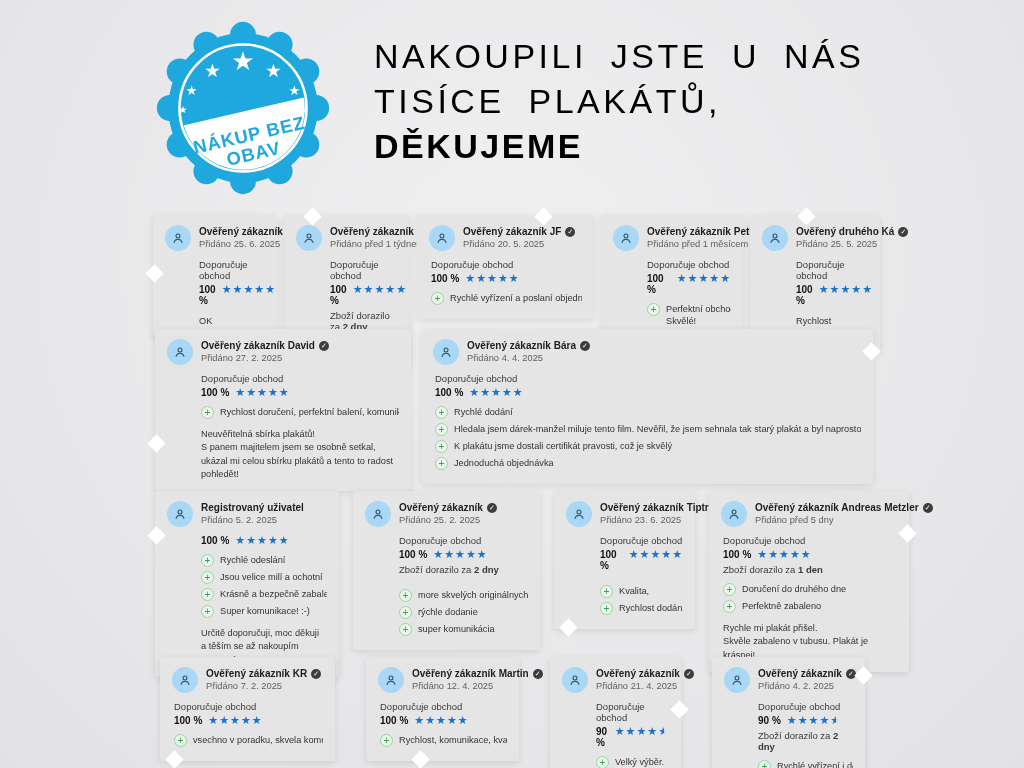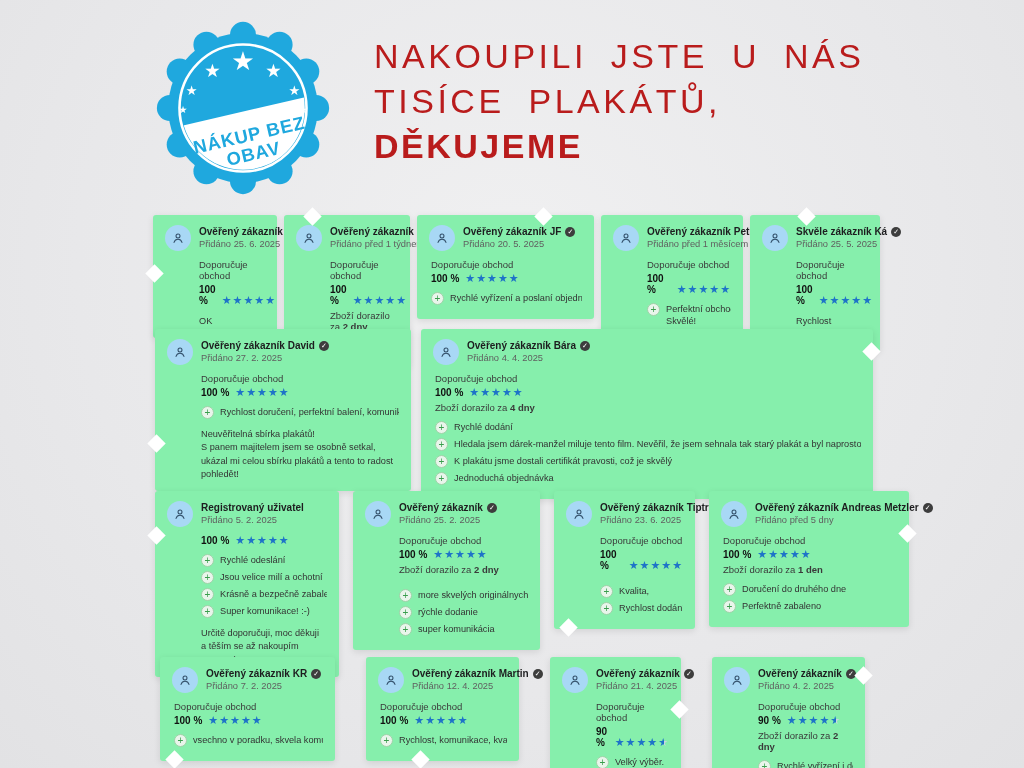--- a/index.html
+++ b/index.html
@@ -8,21 +8,21 @@
     font-family:"Liberation Sans",sans-serif;
     background:radial-gradient(ellipse at 50% 35%, #f0f0f1 0%, #e8e8ea 60%, #e2e2e4 100%);
   }
   .stage{position:relative;width:1024px;height:768px}
   *,*:before,*:after{box-sizing:border-box}
 
   
   .badge{position:absolute;left:156px;top:20px;width:174px;height:176px}
 
   
-  .heading{position:absolute;left:374px;top:34px;color:#b91c1c;
+  .heading{position:absolute;left:374px;top:34px;color:#000000;
     font-size:34px;line-height:45px;letter-spacing:3.5px;word-spacing:11px;white-space:nowrap}
   .heading .l3{font-weight:bold;letter-spacing:2.5px}
 
   
   .row{position:absolute;display:flex;align-items:flex-start}
   .r1{top:215px;left:153px;gap:7px}
   .r2{top:329px;left:155px;gap:10px}
   .r3{top:491px;left:155px;gap:14px}
   .r4{top:657px;left:160px;gap:31px}
   .r1>.card:nth-child(1){width:124px}
@@ -35,40 +35,40 @@
   .r3>.card:nth-child(1){width:184px}
   .r3>.card:nth-child(2){width:187px}
   .r3>.card:nth-child(3){width:141px}
   .r3>.card:nth-child(4){width:200px}
   .r4>.card:nth-child(1){width:175px}
   .r4>.card:nth-child(2){width:153px}
   .r4>.card:nth-child(3){width:131px}
   .r4>.card:nth-child(4){width:153px}
 
   
-  .card{position:relative;background:#86efac;border-radius:3px;
+  .card{position:relative;background:#e5e5e5;border-radius:3px;
     box-shadow:0 2px 7px rgba(0,0,0,.10);padding:10px 12px 10px 12px;font-size:10px;color:#333}
   .tail{position:absolute;width:13px;height:13px;background:#fff;transform:rotate(45deg)}
   .tail.left{left:-5px}.tail.right{right:-5px}.tail.top{top:-5px}.tail.bottom{bottom:-5px}
 
   .hdr{display:flex;gap:8px}
   .avatar{width:26px;height:26px;border-radius:50%;background:#a8d8f5;
     display:flex;align-items:center;justify-content:center;flex:none}
   .hcol{min-width:0;padding-top:1px}
   .nrow{display:flex;align-items:center}
   .nm{font-weight:bold;color:#1d1d1f;font-size:10px;white-space:nowrap}
   .vbadge{display:inline-block;width:10px;height:10px;border-radius:50%;background:#3d3d3d;
     color:#fff;font-size:7px;line-height:10px;text-align:center;margin-left:4px;flex:none;
     font-family:"DejaVu Sans",sans-serif}
   .date{font-size:9.3px;color:#5f5f5f;margin-top:2px;white-space:nowrap}
 
   .body{margin:8px 0 0 34px}
   .card.flush .body{margin-left:2px}
   .rec{font-size:9.5px;color:#3a3a3a}
-  .rate{display:flex;align-items:flex-end;gap:6px;margin-top:3px}
+  .rate{display:flex;align-items:flex-start;gap:6px;margin-top:3px}
   .pct{font-size:10px;color:#111}
   .stars{color:#1e73c8;font-size:11px;letter-spacing:1px;font-family:"DejaVu Sans",sans-serif;line-height:1}
   .stars .half{background:linear-gradient(90deg,#1e73c8 55%,#c9d6e2 55%);
     -webkit-background-clip:text;background-clip:text;color:transparent}
   .dlv{font-size:9.5px;color:#3a3a3a;margin-top:4px}
   .pluses{margin-top:8px}
   .card.spaced .pluses{margin-top:14px}
   .plus{display:flex;gap:6px;margin:4px 0;align-items:flex-start}
   .picon{width:13px;height:13px;border-radius:50%;background:#e9f5eb;border:1px solid #9fd2a8;
     color:#3a9e4d;font-size:10px;line-height:11px;text-align:center;flex:none}
@@ -252,21 +252,21 @@
           <div class="tail top" style="left: 50px;"></div>
           <div class="hdr">
             <span class="avatar">
               <svg viewBox="0 0 24 24" width="14" height="14">
                 <circle cx="12" cy="8.6" r="3.4" fill="none" stroke="#33506b" stroke-width="1.8"></circle>
                 <path d="M5.2 19.5c1.1-3.6 3.7-5.3 6.8-5.3s5.7 1.7 6.8 5.3" fill="none" stroke="#33506b" stroke-width="1.8" stroke-linecap="round"></path>
               </svg>
             </span>
             <div class="hcol">
               <div class="nrow">
-                <span class="nm">Skvěle zákazník Ká</span>
+                <span class="nm">Ověřený druhého Ká</span>
                 <span class="vbadge">✓</span>
               </div>
               <div class="date">Přidáno 25. 5. 2025</div>
             </div>
           </div>
           <div class="body">
             <div class="rec">Doporučuje obchod</div>
             <div class="rate">
               <b class="pct">100 %</b>
               <span class="stars">★★★★★</span>
@@ -326,21 +326,20 @@
               </div>
               <div class="date">Přidáno 4. 4. 2025</div>
             </div>
           </div>
           <div class="body">
             <div class="rec">Doporučuje obchod</div>
             <div class="rate">
               <b class="pct">100 %</b>
               <span class="stars">★★★★★</span>
             </div>
-            <div class="dlv">Zboží dorazilo za <b>4 dny</b></div>
             <div class="pluses">
               <div class="plus">
                 <span class="picon">+</span>
                 <span class="ptxt">Rychlé dodání</span>
               </div>
               <div class="plus">
                 <span class="picon">+</span>
                 <span class="ptxt">Hledala jsem dárek-manžel miluje tento film. Nevěřil, že jsem sehnala tak starý plakát a byl naprosto nadšený!</span>
               </div>
               <div class="plus">
@@ -500,20 +499,22 @@
             <div class="pluses">
               <div class="plus">
                 <span class="picon">+</span>
                 <span class="ptxt">Doručení do druhého dne</span>
               </div>
               <div class="plus">
                 <span class="picon">+</span>
                 <span class="ptxt">Perfektně zabaleno</span>
               </div>
             </div>
+            <div class="note">Rychle mi plakát přišel.
+Skvěle zabaleno v tubusu. Plakát je krásnej!</div>
           </div>
         </div>
       </div>
       <div class="row r4">
         <div class="card flush">
           <div class="tail bottom" style="left: 8px;"></div>
           <div class="hdr">
             <span class="avatar">
               <svg viewBox="0 0 24 24" width="14" height="14">
                 <circle cx="12" cy="8.6" r="3.4" fill="none" stroke="#33506b" stroke-width="1.8"></circle>

